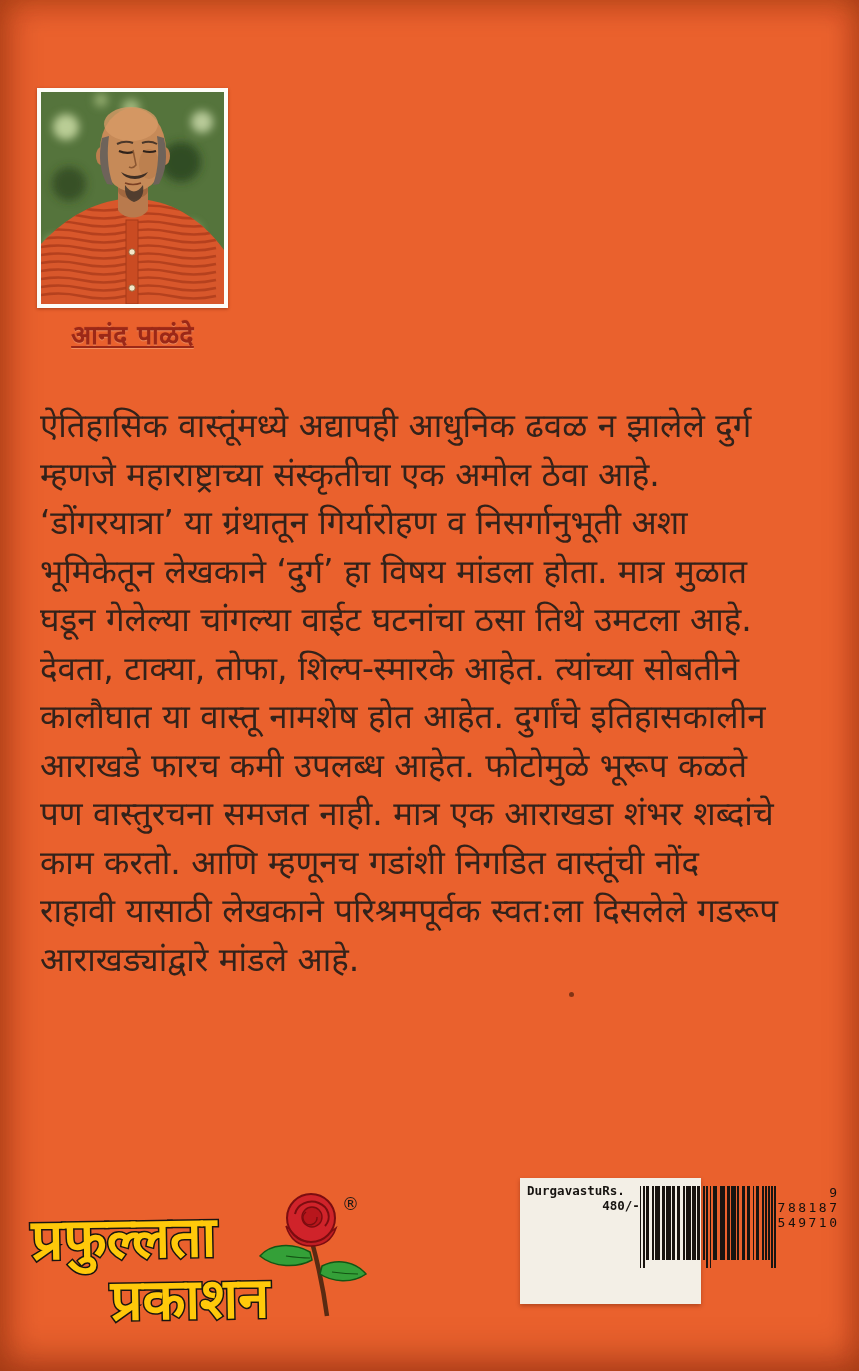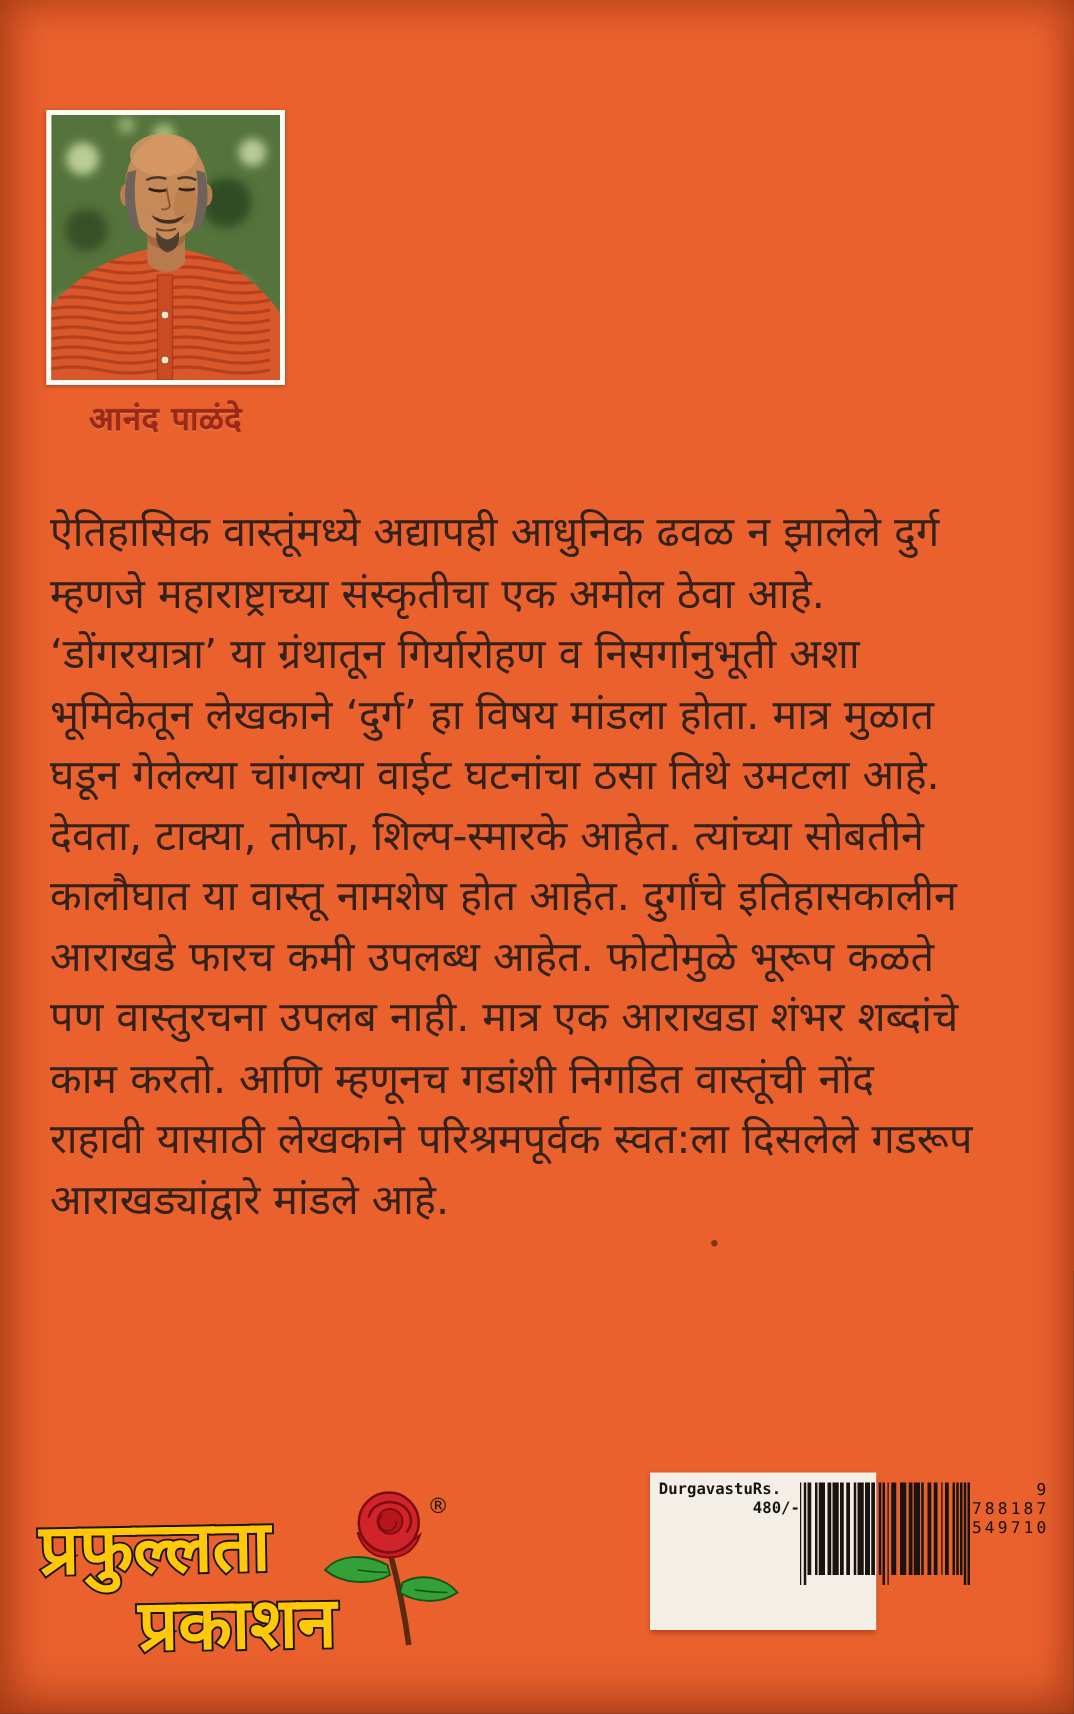--- a/index.html
+++ b/index.html
@@ -23,20 +23,21 @@
     position:absolute;left:37px;top:88px;width:191px;height:220px;
     background:#fdfdf8;padding:4px;box-sizing:border-box;margin:0;
     box-shadow:0 1px 3px rgba(90,25,5,.45);
   }
   .photo svg{display:block;width:100%;height:100%;}
   .caption{
     position:absolute;left:37px;top:316px;width:191px;
     text-align:center;font-size:26px;font-weight:bold;
     color:#9c2817;letter-spacing:.5px;
     text-shadow:0 1px 1px rgba(255,200,160,.45), 0 0 1px rgba(110,20,10,.6);
+    text-decoration:underline;
   }
   
   .blurb{
     position:absolute;left:40px;top:402px;width:820px;
     font-size:33px;line-height:48.5px;color:#33221a;
   }
   .blurb .bl{white-space:nowrap;}
   .speck{
     position:absolute;left:569px;top:992px;width:5px;height:5px;
     border-radius:50%;background:#6f2c10;opacity:.85;
@@ -150,21 +151,21 @@
 
   <div class="blurb">
     <div class="bl">ऐतिहासिक वास्तूंमध्ये अद्यापही आधुनिक ढवळ न झालेले दुर्ग</div>
     <div class="bl">म्हणजे महाराष्ट्राच्या संस्कृतीचा एक अमोल ठेवा आहे.</div>
     <div class="bl">‘डोंगरयात्रा’ या ग्रंथातून गिर्यारोहण व निसर्गानुभूती अशा</div>
     <div class="bl">भूमिकेतून लेखकाने ‘दुर्ग’ हा विषय मांडला होता. मात्र मुळात</div>
     <div class="bl">घडून गेलेल्या चांगल्या वाईट घटनांचा ठसा तिथे उमटला आहे.</div>
     <div class="bl">देवता, टाक्या, तोफा, शिल्प-स्मारके आहेत. त्यांच्या सोबतीने</div>
     <div class="bl">कालौघात या वास्तू नामशेष होत आहेत. दुर्गांचे इतिहासकालीन</div>
     <div class="bl">आराखडे फारच कमी उपलब्ध आहेत. फोटोमुळे भूरूप कळते</div>
-    <div class="bl">पण वास्तुरचना उपलब नाही. मात्र एक आराखडा शंभर शब्दांचे</div>
+    <div class="bl">पण वास्तुरचना समजत नाही. मात्र एक आराखडा शंभर शब्दांचे</div>
     <div class="bl">काम करतो. आणि म्हणूनच गडांशी निगडित वास्तूंची नोंद</div>
     <div class="bl">राहावी यासाठी लेखकाने परिश्रमपूर्वक स्वत:ला दिसलेले गडरूप</div>
     <div class="bl">आराखड्यांद्वारे मांडले आहे.</div>
   </div>
   <div class="speck"></div>
 
   <div class="publisher">
     <svg viewBox="0 0 380 150">
       <g transform="rotate(-1 190 75)">
         <text class="logo-text" x="8" y="66" font-size="56">प्रफुल्लता</text>

